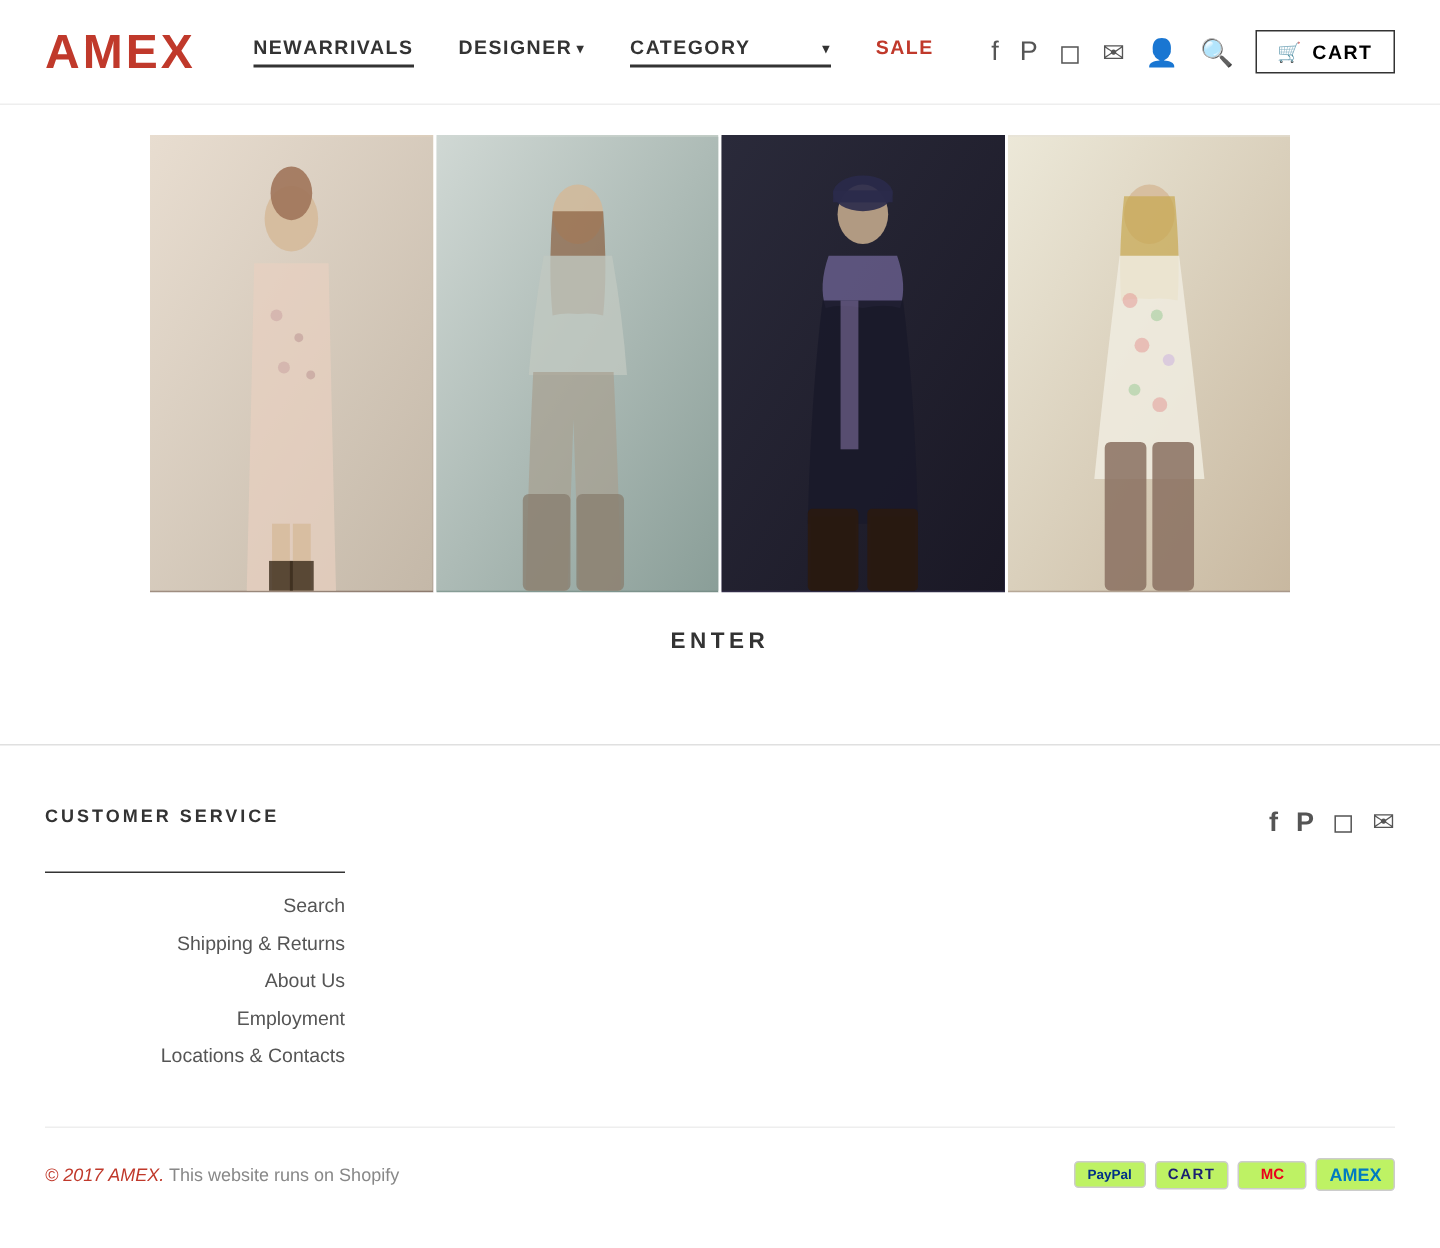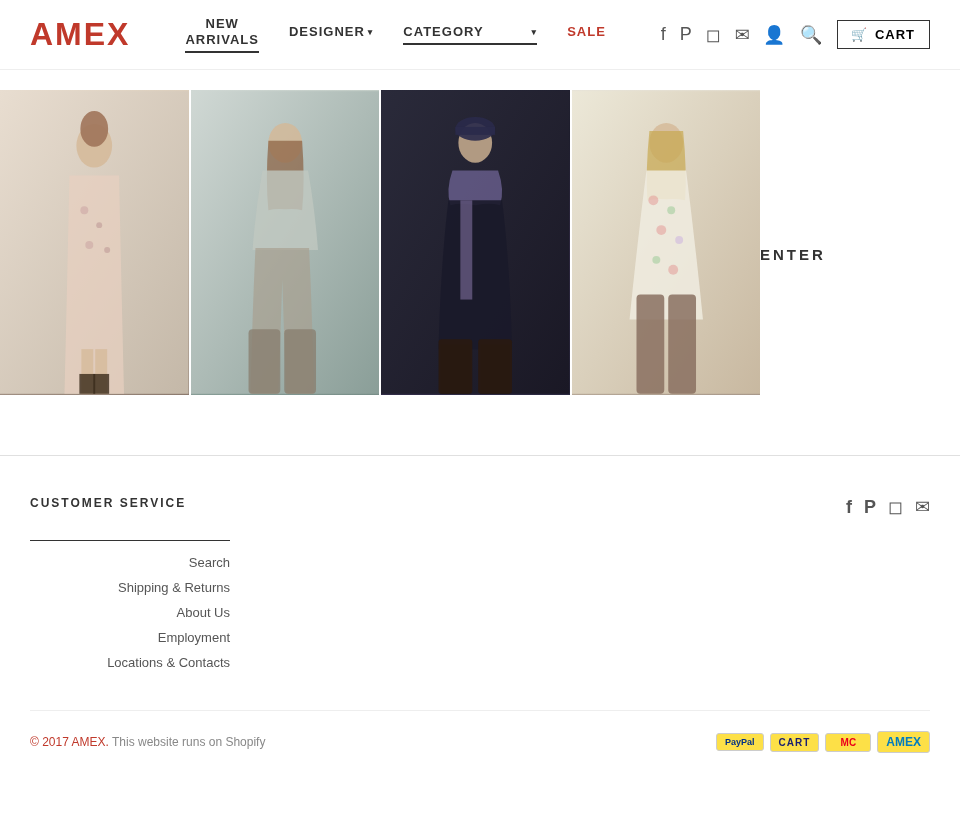--- a/index.html
+++ b/index.html
@@ -46,21 +46,21 @@
       border-bottom: 2px solid transparent;
     }
 
     .nav-item.active { border-bottom: 2px solid #333; gap: 48px; }
     .nav-item.sale { color: #c0392b; }
 
     .nav-dropdown-arrow { font-size: 9px; }
 
     .nav-new {
       display: flex;
-      flex-direction: column;
+      flex-direction: row;
       align-items: center;
       font-size: 13px;
       font-weight: 600;
       letter-spacing: 1px;
       text-transform: uppercase;
       color: #333;
       cursor: pointer;
       padding-bottom: 4px;
       border-bottom: 2px solid #333;
       line-height: 1.2;
@@ -88,21 +88,21 @@
       font-weight: 600;
       letter-spacing: 1px;
       text-transform: uppercase;
       cursor: pointer;
       background: #fff;
     }
 
     
     main {
       display: flex;
-      flex-direction: row;
+      flex-direction: column;
       align-items: center;
       padding: 20px 0 60px;
     }
 
     .hero-grid {
       display: flex;
       width: 760px;
       height: 305px;
       overflow: hidden;
     }
@@ -201,41 +201,42 @@
       border-top: 1px solid #eee;
     }
 
     .footer-copyright {
       font-size: 12px;
       color: #888;
     }
 
     .footer-copyright span {
       color: #c0392b;
+      font-style: italic;
     }
 
     .footer-copyright a {
       color: #888;
       cursor: pointer;
     }
 
     .payment-icons {
       display: flex;
       gap: 6px;
       align-items: center;
     }
 
     .payment-badge {
       padding: 3px 8px;
       border: 1px solid #ccc;
       border-radius: 3px;
       font-size: 10px;
       font-weight: bold;
       color: #333;
-      background: #fde047;
+      background: #bef264;
       min-width: 46px;
       text-align: center;
     }
 
     .payment-badge.paypal { color: #003087; font-size: 9px; }
     .payment-badge.visa { color: #1a1f71; letter-spacing: 1px; }
     .payment-badge.mc { color: #eb001b; }
     .payment-badge.amex { color: #007bc1; font-size: 12px; }
 
     

